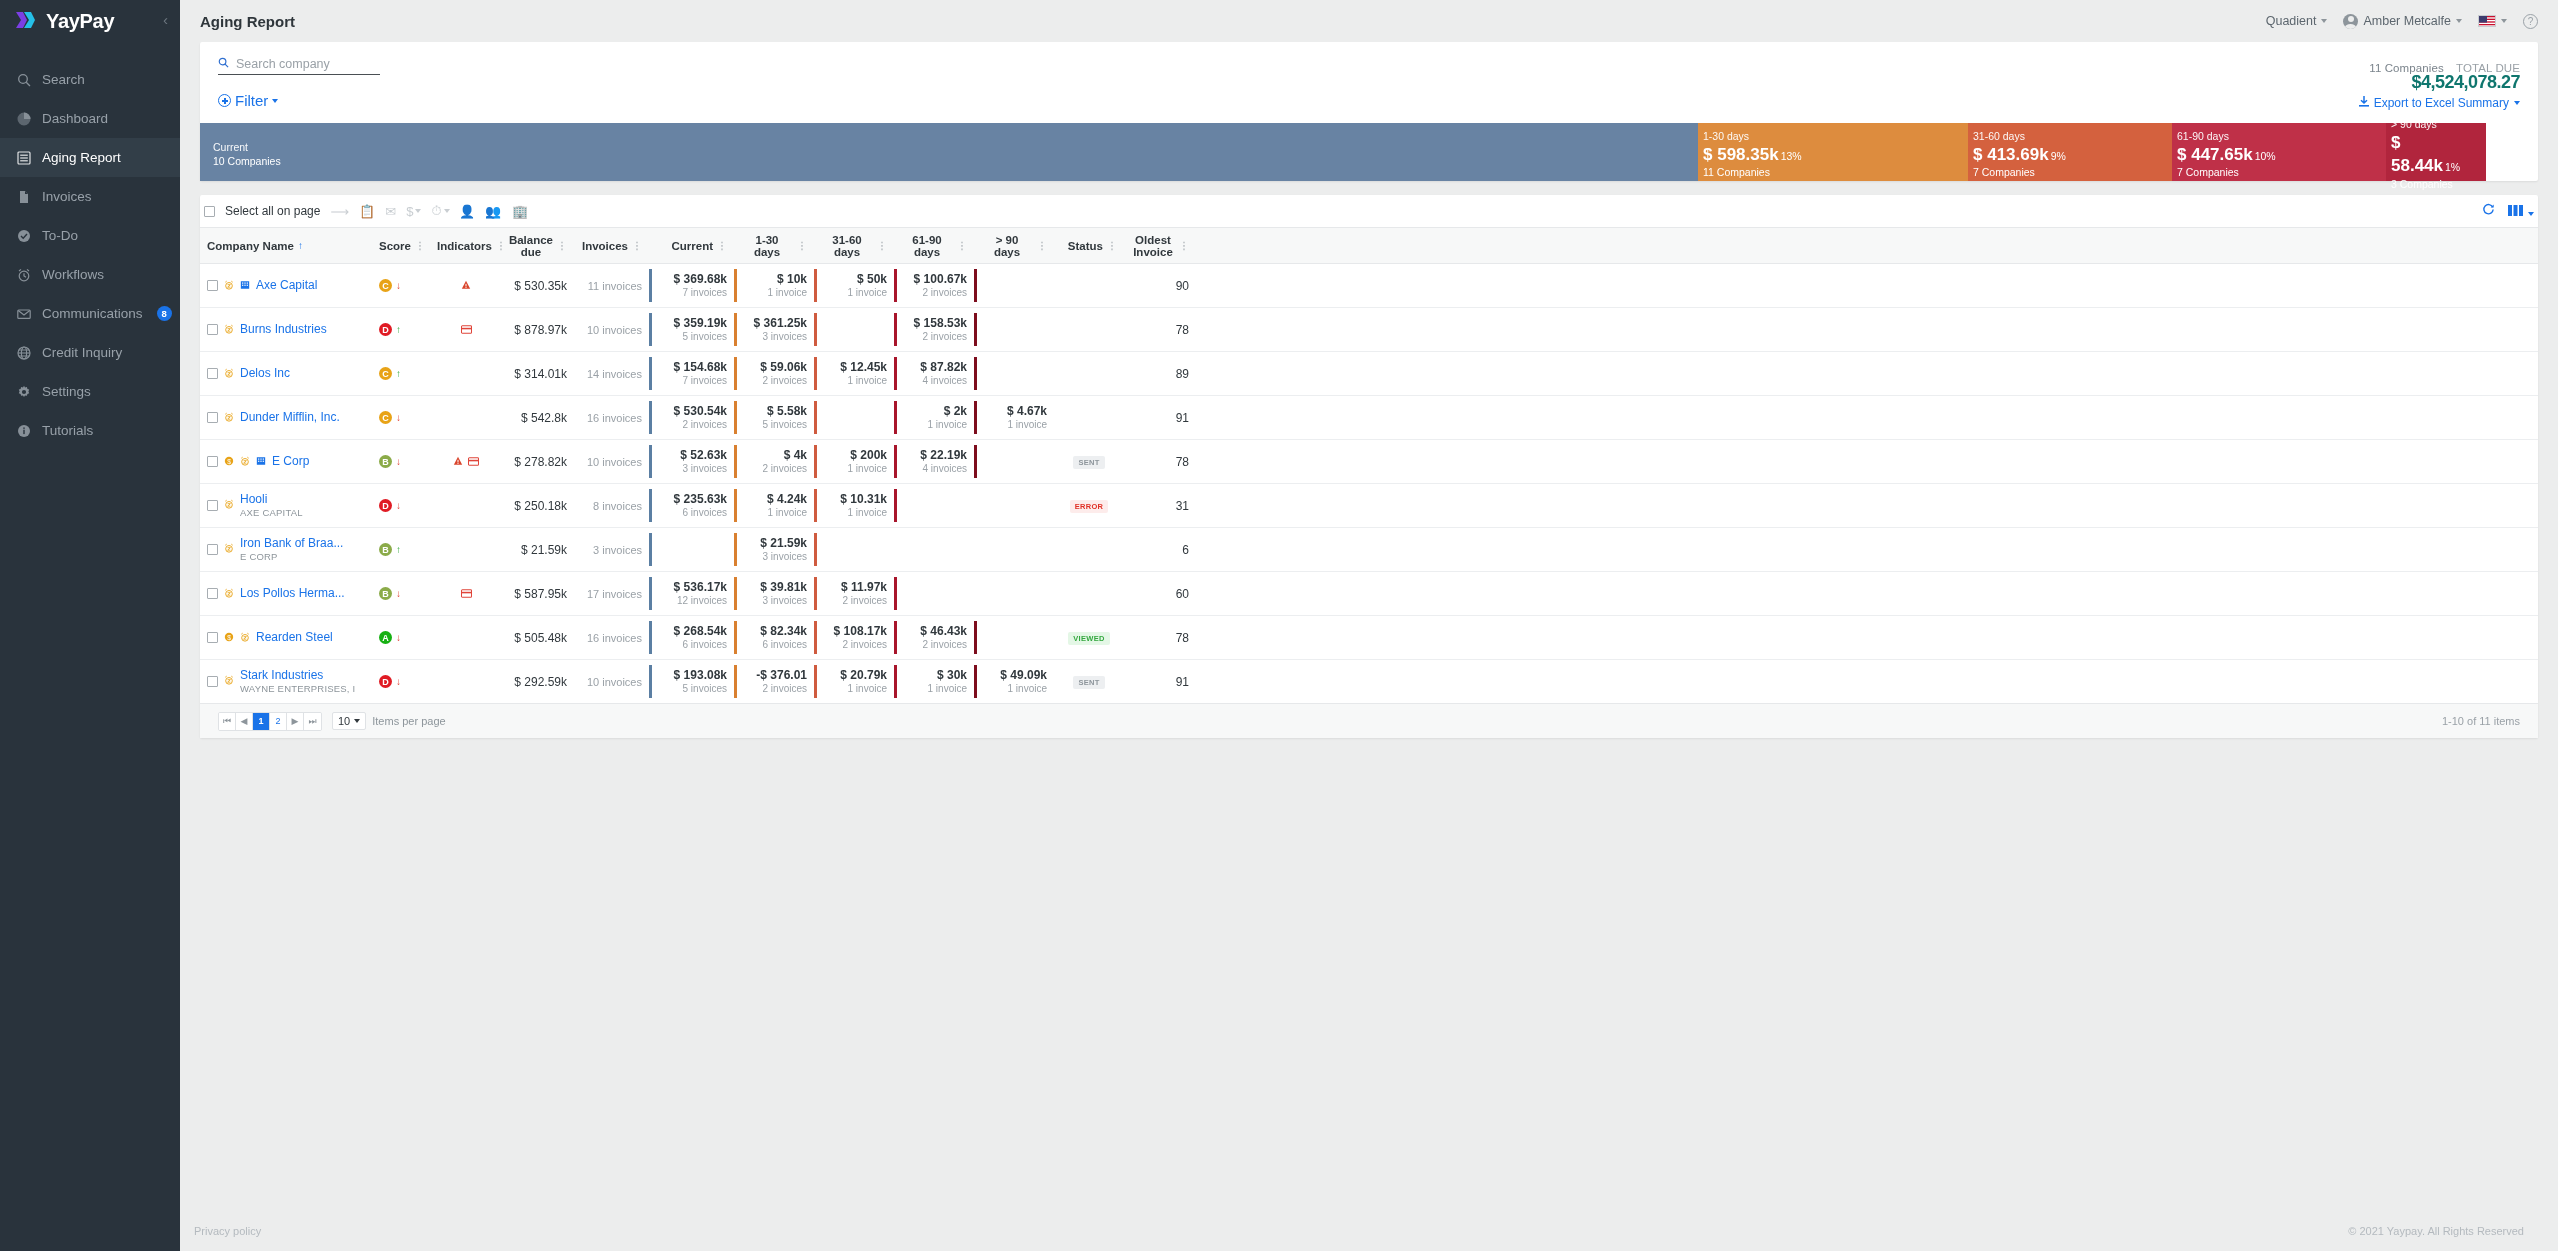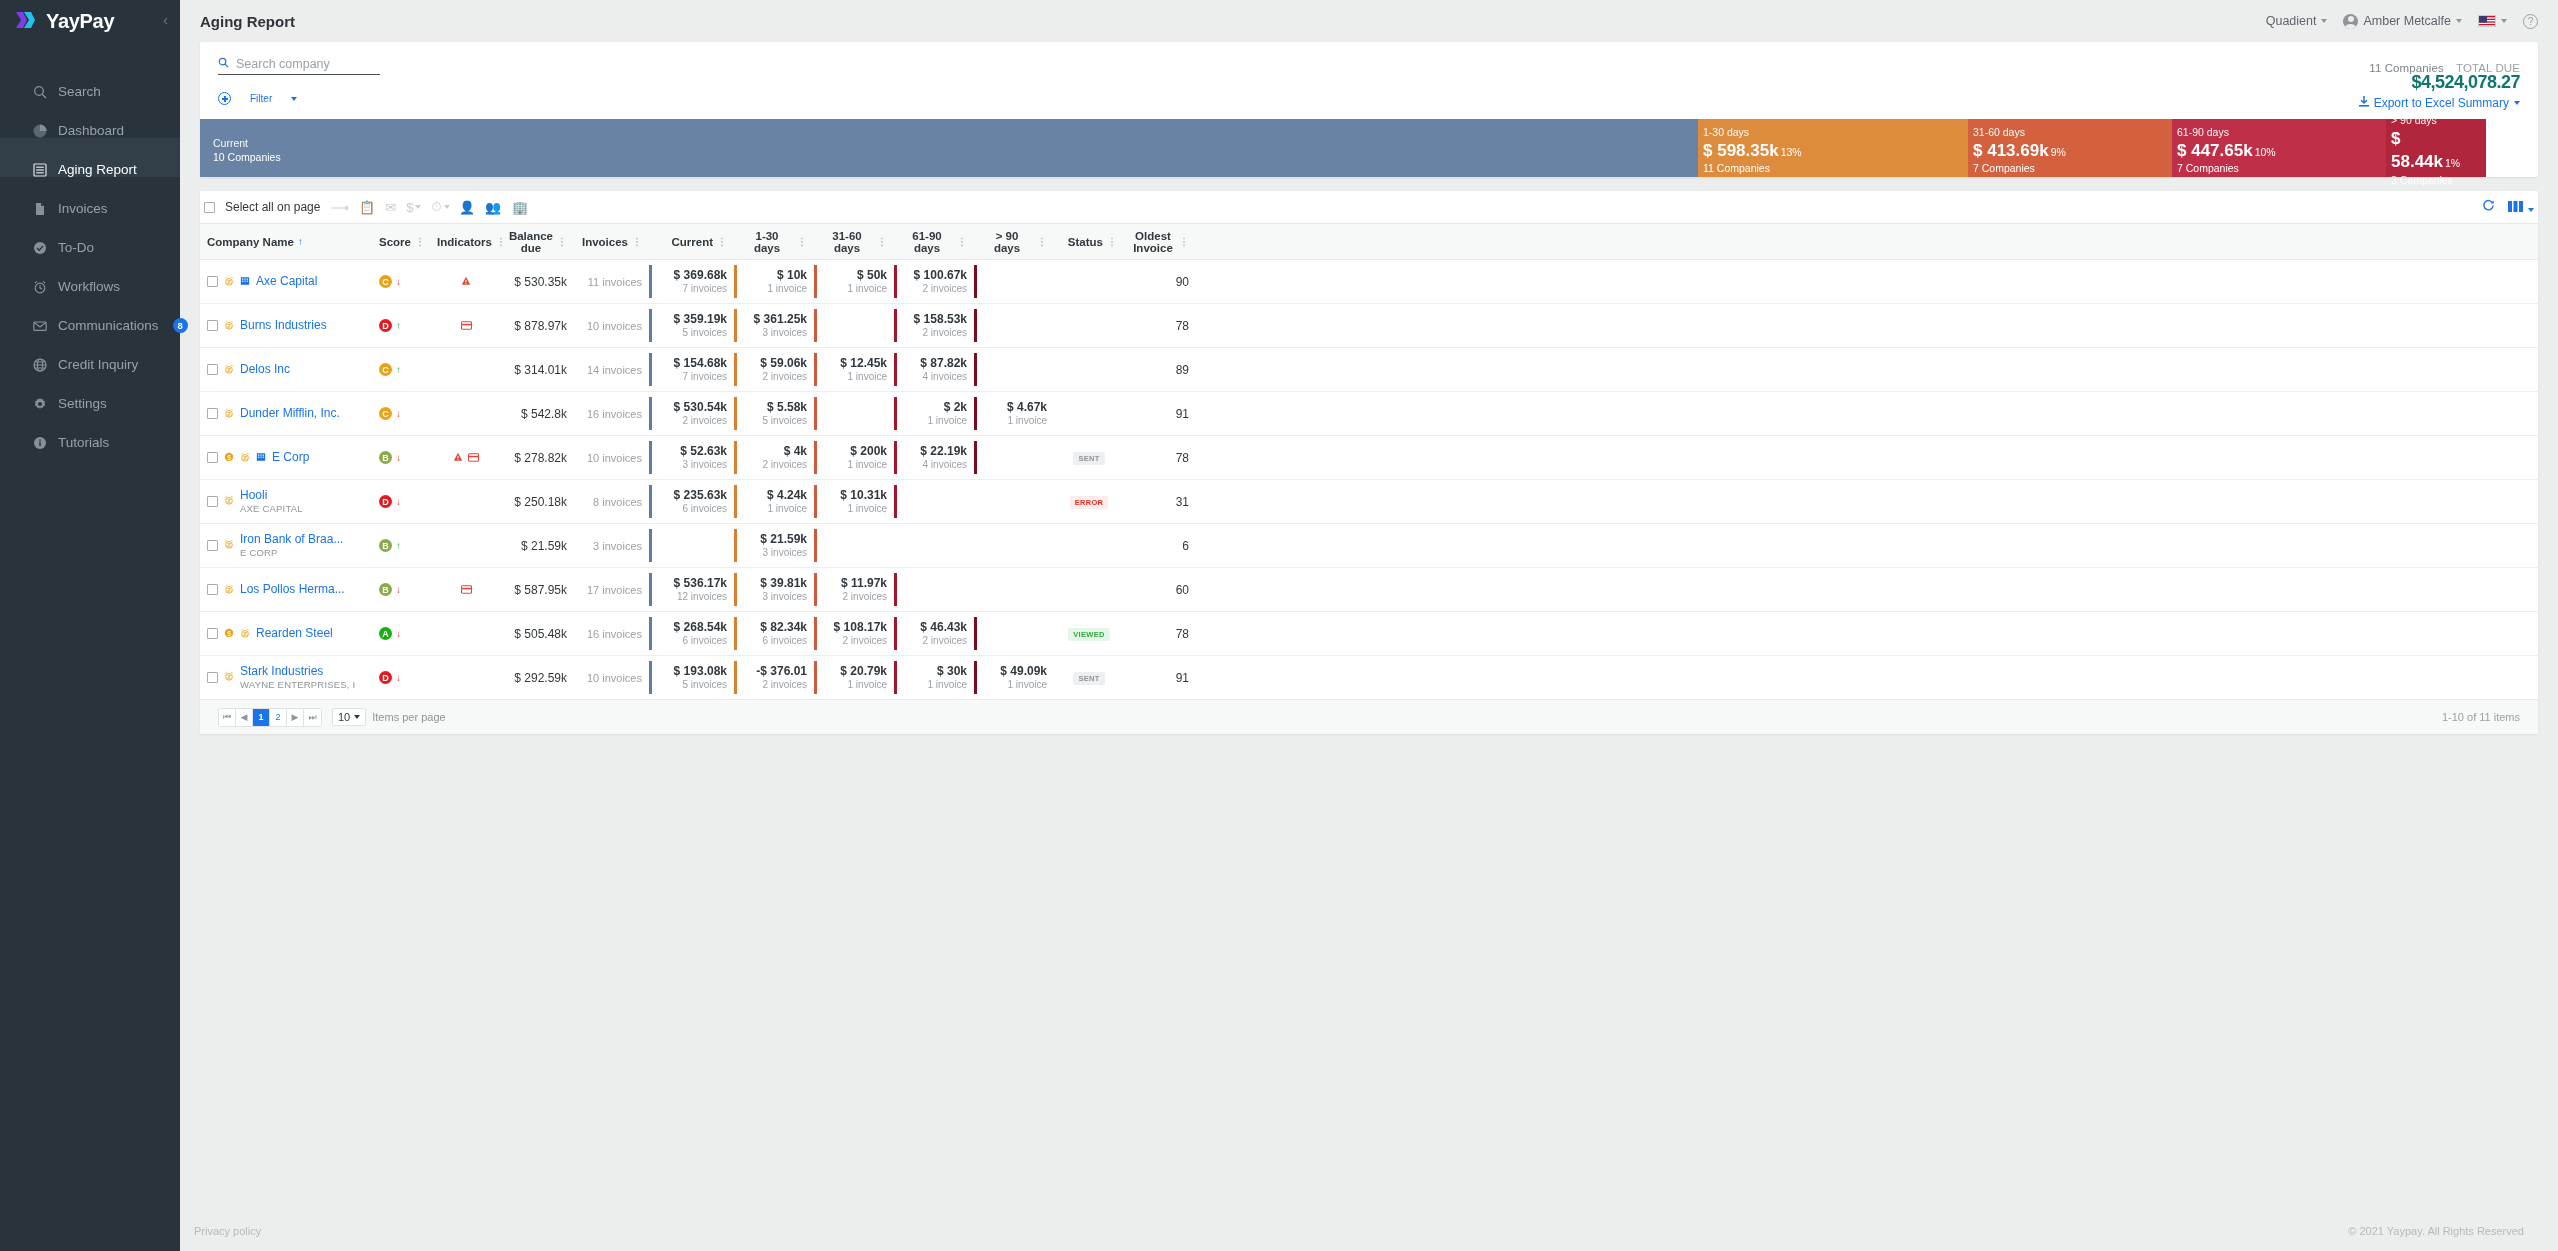--- a/index.html
+++ b/index.html
@@ -17,21 +17,21 @@
     width:180px; flex:0 0 180px; background:#29333c; color:#9aa3ab;
     display:flex; flex-direction:column; position:relative;
   }
   .brand { height:42px; display:flex; align-items:center; padding:0 14px; position:relative; }
   .brand-logo { display:flex; align-items:center; gap:6px; }
   .logo-mark { width:26px; height:22px; position:relative; }
   .brand-text { color:#fff; font-size:20px; font-weight:bold; letter-spacing:-.3px; }
   .collapse-btn { position:absolute; right:12px; top:12px; color:#6d7780; font-size:15px; cursor:pointer; line-height:1;}
   .nav { margin-top:18px; }
   .nav-item {
-    display:flex; align-items:flex-end; gap:11px; height:39px; padding:0 32px;
+    display:flex; align-items:center; gap:11px; height:39px; padding:0 16px;
     font-size:13.5px; color:#98a1a9; cursor:pointer; position:relative;
   }
   .nav-item.active { background:#323e48; color:#ffffff; }
   .nav-item .ico { width:15px; height:15px; display:inline-flex; align-items:center; justify-content:center; flex:0 0 15px; opacity:.85;}
   .nav-item svg { display:block; }
   .badge-count {
     background:#1a73e8; color:#fff; border-radius:50%; min-width:15px; height:15px;
     font-size:9.5px; display:inline-flex; align-items:center; justify-content:center;
     padding:0 3px; font-weight:bold; margin-left:3px;
   }
@@ -56,21 +56,21 @@
 
   
   .card { background:#fff; border-radius:2px; box-shadow:0 1px 2px rgba(0,0,0,.08); }
   .summary { padding:14px 18px 0 18px; position:relative; }
   .search-wrap { display:flex; align-items:center; gap:7px; border-bottom:1px solid #4a4f54; width:162px; padding-bottom:3px; }
   .search-wrap input {
     border:none; outline:none; font-size:12.5px; color:#31383d; width:100%;
     font-family:"Liberation Sans", sans-serif; background:transparent;
   }
   .search-wrap input::placeholder { color:#9aa1a7; }
-  .filter-row { margin-top:17px; display:flex; align-items:center; gap:19px; color:#1a73e8; font-size:10px; cursor:pointer; }
+  .filter-row { margin-top:17px; display:flex; align-items:center; gap:4px; color:#1a73e8; font-size:15px; cursor:pointer; }
   .plus-circle { width:13px; height:13px; border:1.4px solid #1a73e8; border-radius:50%; position:relative; flex:0 0 13px;}
   .plus-circle:before,.plus-circle:after{content:"";position:absolute;background:#1a73e8;}
   .plus-circle:before{left:2.6px;top:5.4px;width:6.4px;height:1.4px;}
   .plus-circle:after{top:2.6px;left:5.4px;height:6.4px;width:1.4px;}
 
   .totals { position:absolute; right:18px; top:20px; text-align:right; }
   .totals-line1 { font-size:11.5px; color:#7b848c; letter-spacing:.1px; }
   .totals-line1 .tot-due { color:#9aa1a7; margin-left:9px; }
   .totals-amount { font-size:18px; font-weight:bold; color:#0f766e; margin-top:-2px; letter-spacing:-.5px;}
   .export-link { color:#1a73e8; font-size:12px; margin-top:3px; display:flex; align-items:center; justify-content:flex-end; gap:5px; cursor:pointer;}

